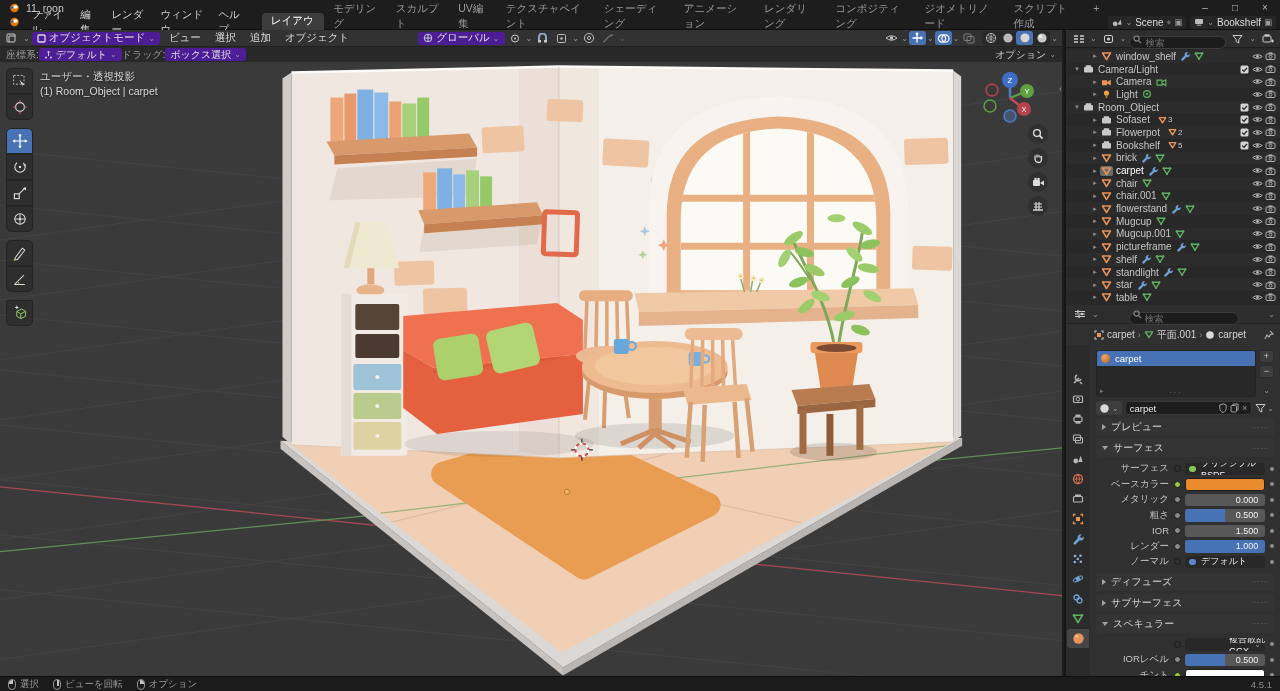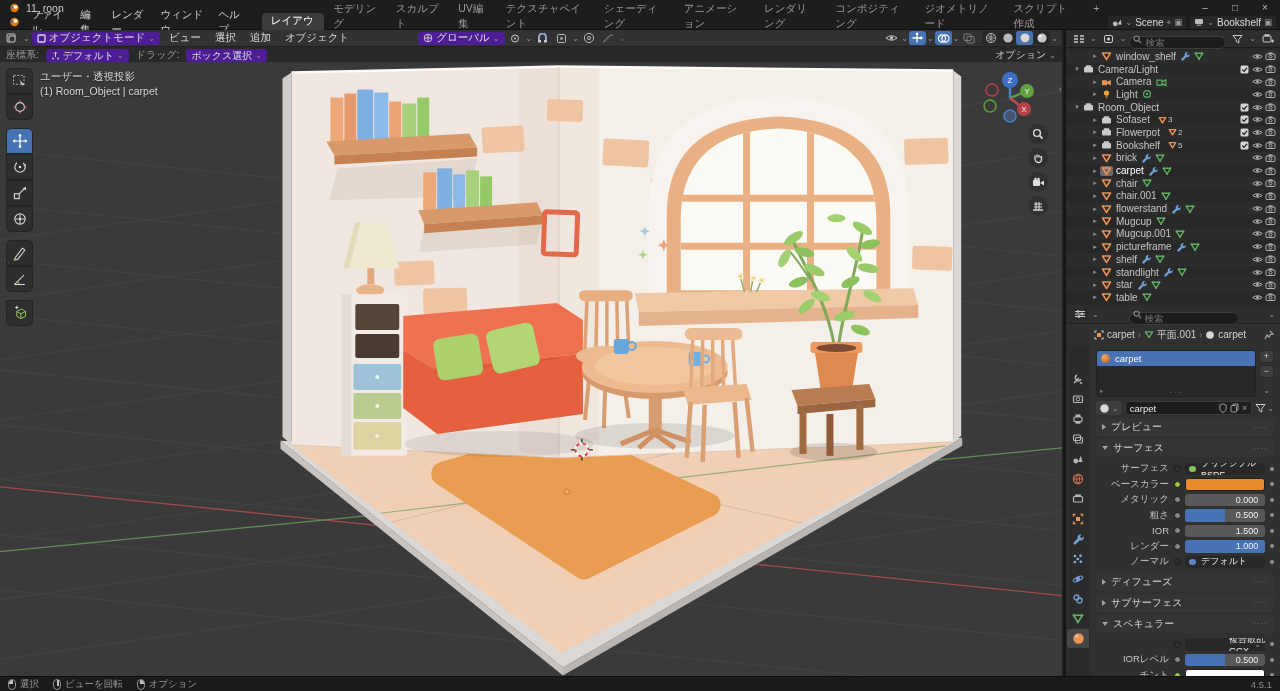--- a/index.html
+++ b/index.html
@@ -28,21 +28,21 @@
   .sel-field .dd { color:#999; font-size:8px; }
   .sel-field .mini { color:#9a9a9a; font-size:8.5px; }
 
   
   .main { position:absolute; top:30px; left:0; right:0; bottom:15px; }
   .viewport { position:absolute; left:0; top:0; width:1062px; height:646px; }
   .right-col { position:absolute; left:1064px; right:0; top:0; height:646px; background:#282828; border-left:2px solid #161616; }
 
   
   .vp-header { height:16px; background:#323232; display:flex; align-items:center; font-size:10.5px; gap:2px; padding:0 4px; }
-  .vp-tools { height:16px; background:#282828; display:flex; align-items:flex-end; font-size:10px; gap:7px; padding:0 6px; border-top:1px solid #202020; }
+  .vp-tools { height:16px; background:#282828; display:flex; align-items:center; font-size:10px; gap:0; padding:0 6px; border-top:1px solid #202020; }
   .hmenu { display:flex; }
   .hmenu .menu-item { padding:0 7px; color:#dcdcdc; }
   .hbtn { display:inline-flex; align-items:center; gap:3px; background:#4c1d95; border-radius:3px; height:13px; padding:0 5px; color:#e2e2e2; }
   .hbtn .dd, .dd { font-size:8px; color:#999; }
   .icbtn { display:inline-flex; align-items:center; justify-content:center; width:17px; height:14px; border-radius:3px; }
   .icbtn.on { background:#4772b3; }
   .icbtn.dim svg { opacity:.45; }
   .vp-header-right { margin-left:auto; display:flex; align-items:center; gap:1px; }
   .shade-group { display:flex; background:#282828; border-radius:3px; margin-left:4px; }
   .tools-label { color:#9e9e9e; }

